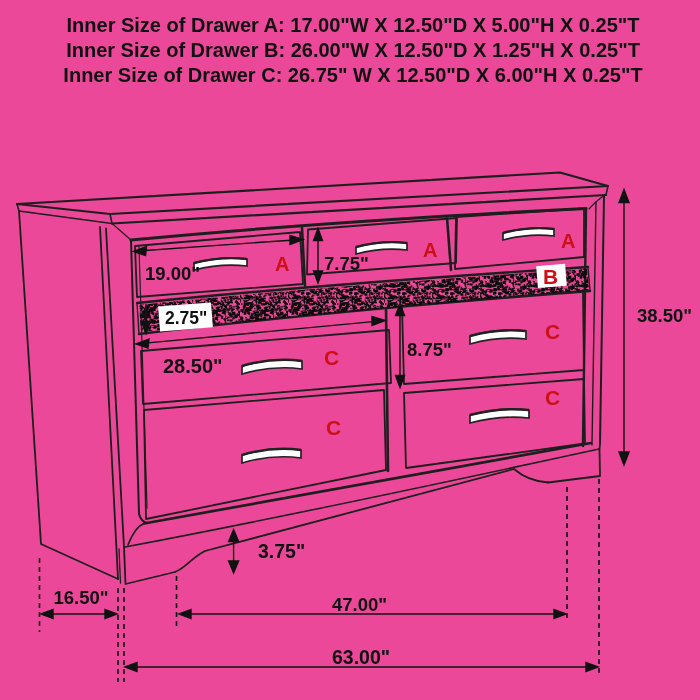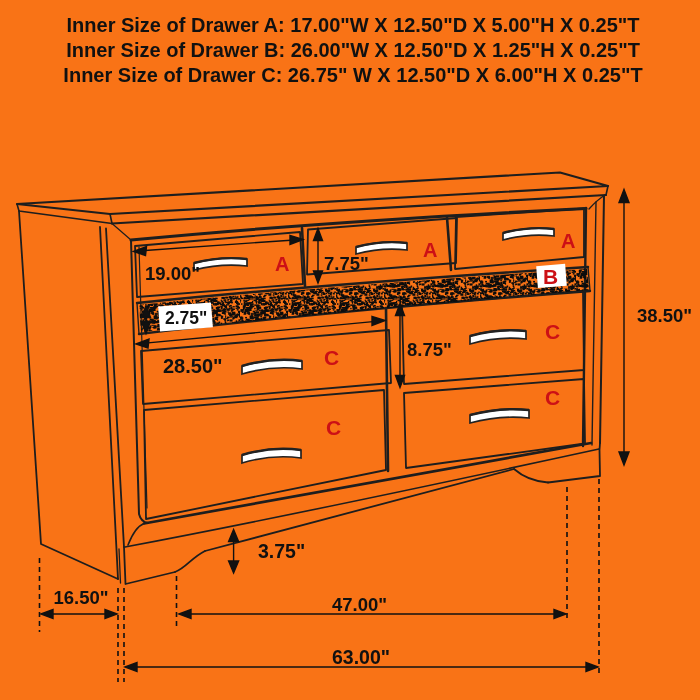--- a/index.html
+++ b/index.html
@@ -1,15 +1,15 @@
 <!DOCTYPE html>
 <html><head><meta charset="utf-8">
 <style>
   html,body { margin:0; padding:0; background:#ffffff; }
-  .page { position:relative; width:700px; height:700px; background:#f97316;
+  .page { position:relative; width:700px; height:700px; background:#ec4899;
           font-family:"Liberation Sans", sans-serif; overflow:hidden; }
   .toptext { position:absolute; left:3px; top:12.5px; width:700px; text-align:center;
              font-weight:bold; font-size:20px; line-height:25.4px; color:#111; }
 </style></head>
 <body>
 <div class="page">
 <div class="toptext">Inner Size of Drawer A: 17.00"W X 12.50"D X 5.00"H X 0.25"T<br>
 Inner Size of Drawer B: 26.00"W X 12.50"D X 1.25"H X 0.25"T<br>
 Inner Size of Drawer C: 26.75" W X 12.50"D X 6.00"H X 0.25"T</div>
 <svg width="700" height="700" viewBox="0 0 700 700" style="position:absolute;left:0;top:0">

